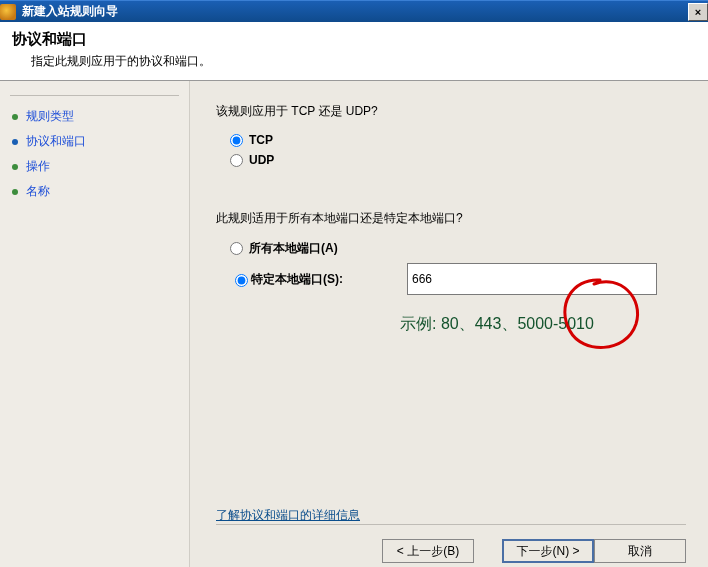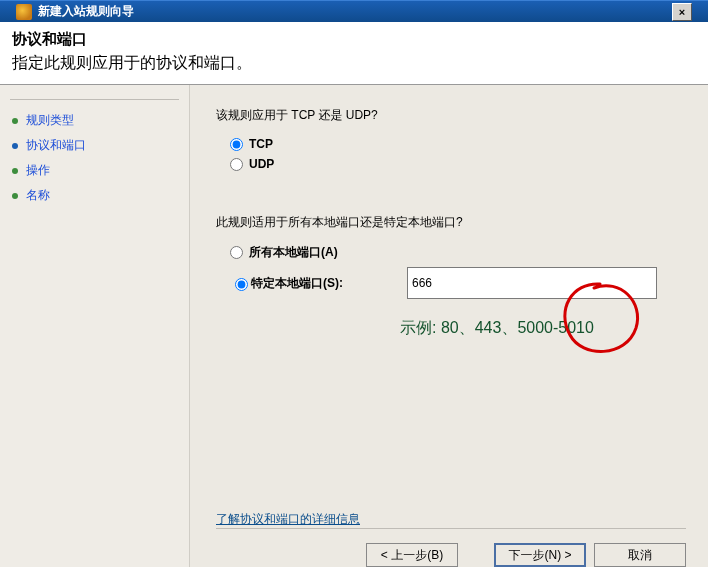--- a/index.html
+++ b/index.html
@@ -12,21 +12,21 @@
     height: 567px;
     overflow: hidden;
     position: relative;
   }
   .titlebar {
     background: linear-gradient(to bottom, #1a5fb4, #0f4a8c);
     color: #fff;
     height: 22px;
     display: flex;
     align-items: center;
-    padding: 0 16px;
+    padding: 0 0;
     border-top: 1px solid #3a7fd4;
   }
   .titlebar .tb-icon {
     width: 16px; height: 16px;
     background: radial-gradient(circle at 40% 40%, #f7c23c, #c77a15 70%);
     border-radius: 2px;
     margin-right: 6px;
     display: inline-block;
   }
   .titlebar .tb-title {
@@ -53,22 +53,22 @@
     background: #fff;
     border-bottom: 1px solid #999;
     padding: 8px 12px 10px 12px;
   }
   .header h1 {
     margin: 0 0 4px 0;
     font-size: 15px;
     font-weight: bold;
   }
   .header .sub {
-    margin: 2px 0 0 0;
-    font-size: 16px;
+    margin: 2px 0 0 19px;
+    font-size: 12px;
   }
   .body {
     display: flex;
     height: 500px;
     background: #e8e5df;
   }
   .sidebar {
     width: 190px;
     background: #efece6;
     border-right: 1px solid #d0cdc6;
@@ -157,21 +157,21 @@
     color: #0b4e8c;
     text-decoration: underline;
     font-size: 12px;
     cursor: pointer;
   }
   .footer {
     border-top: 1px solid #bfbcb6;
     padding-top: 14px;
     display: flex;
     justify-content: flex-end;
-    gap: 8px;
+    gap: 0;
   }
   .footer button {
     width: 92px;
     height: 24px;
     background: #ece9e2;
     border: 1px solid #888;
     font-size: 12px;
     font-family: inherit;
     cursor: pointer;
   }

